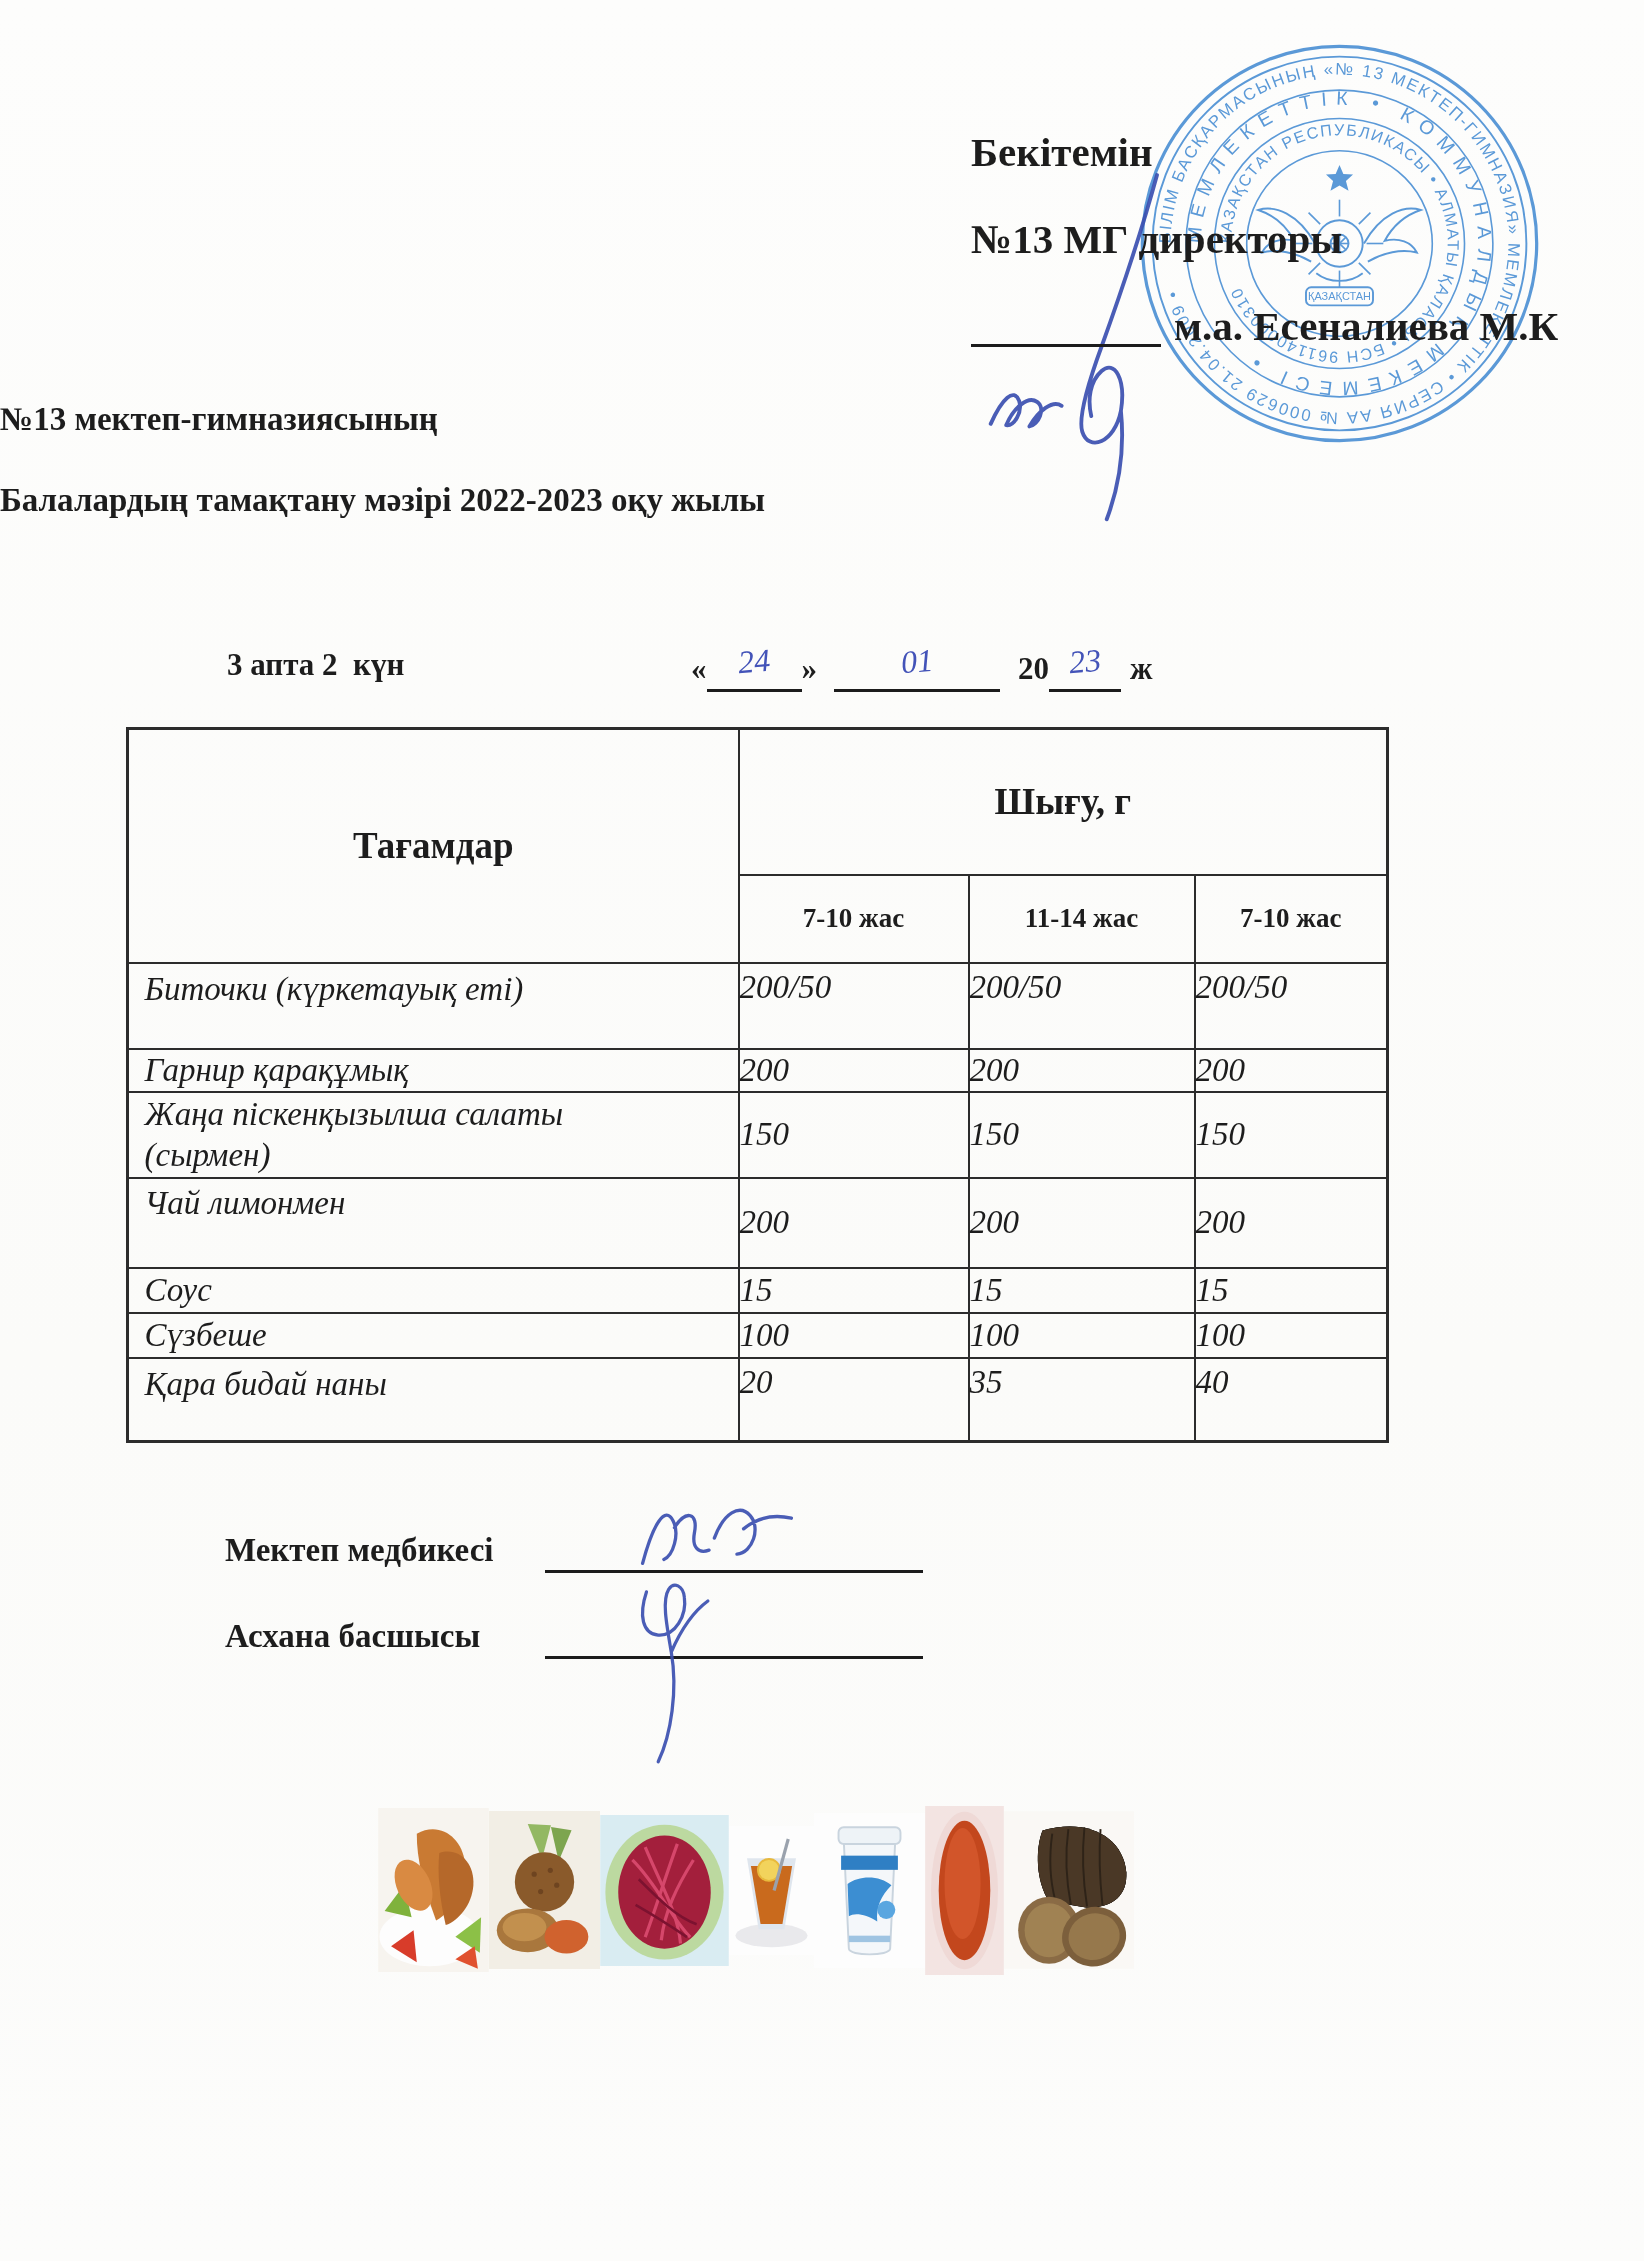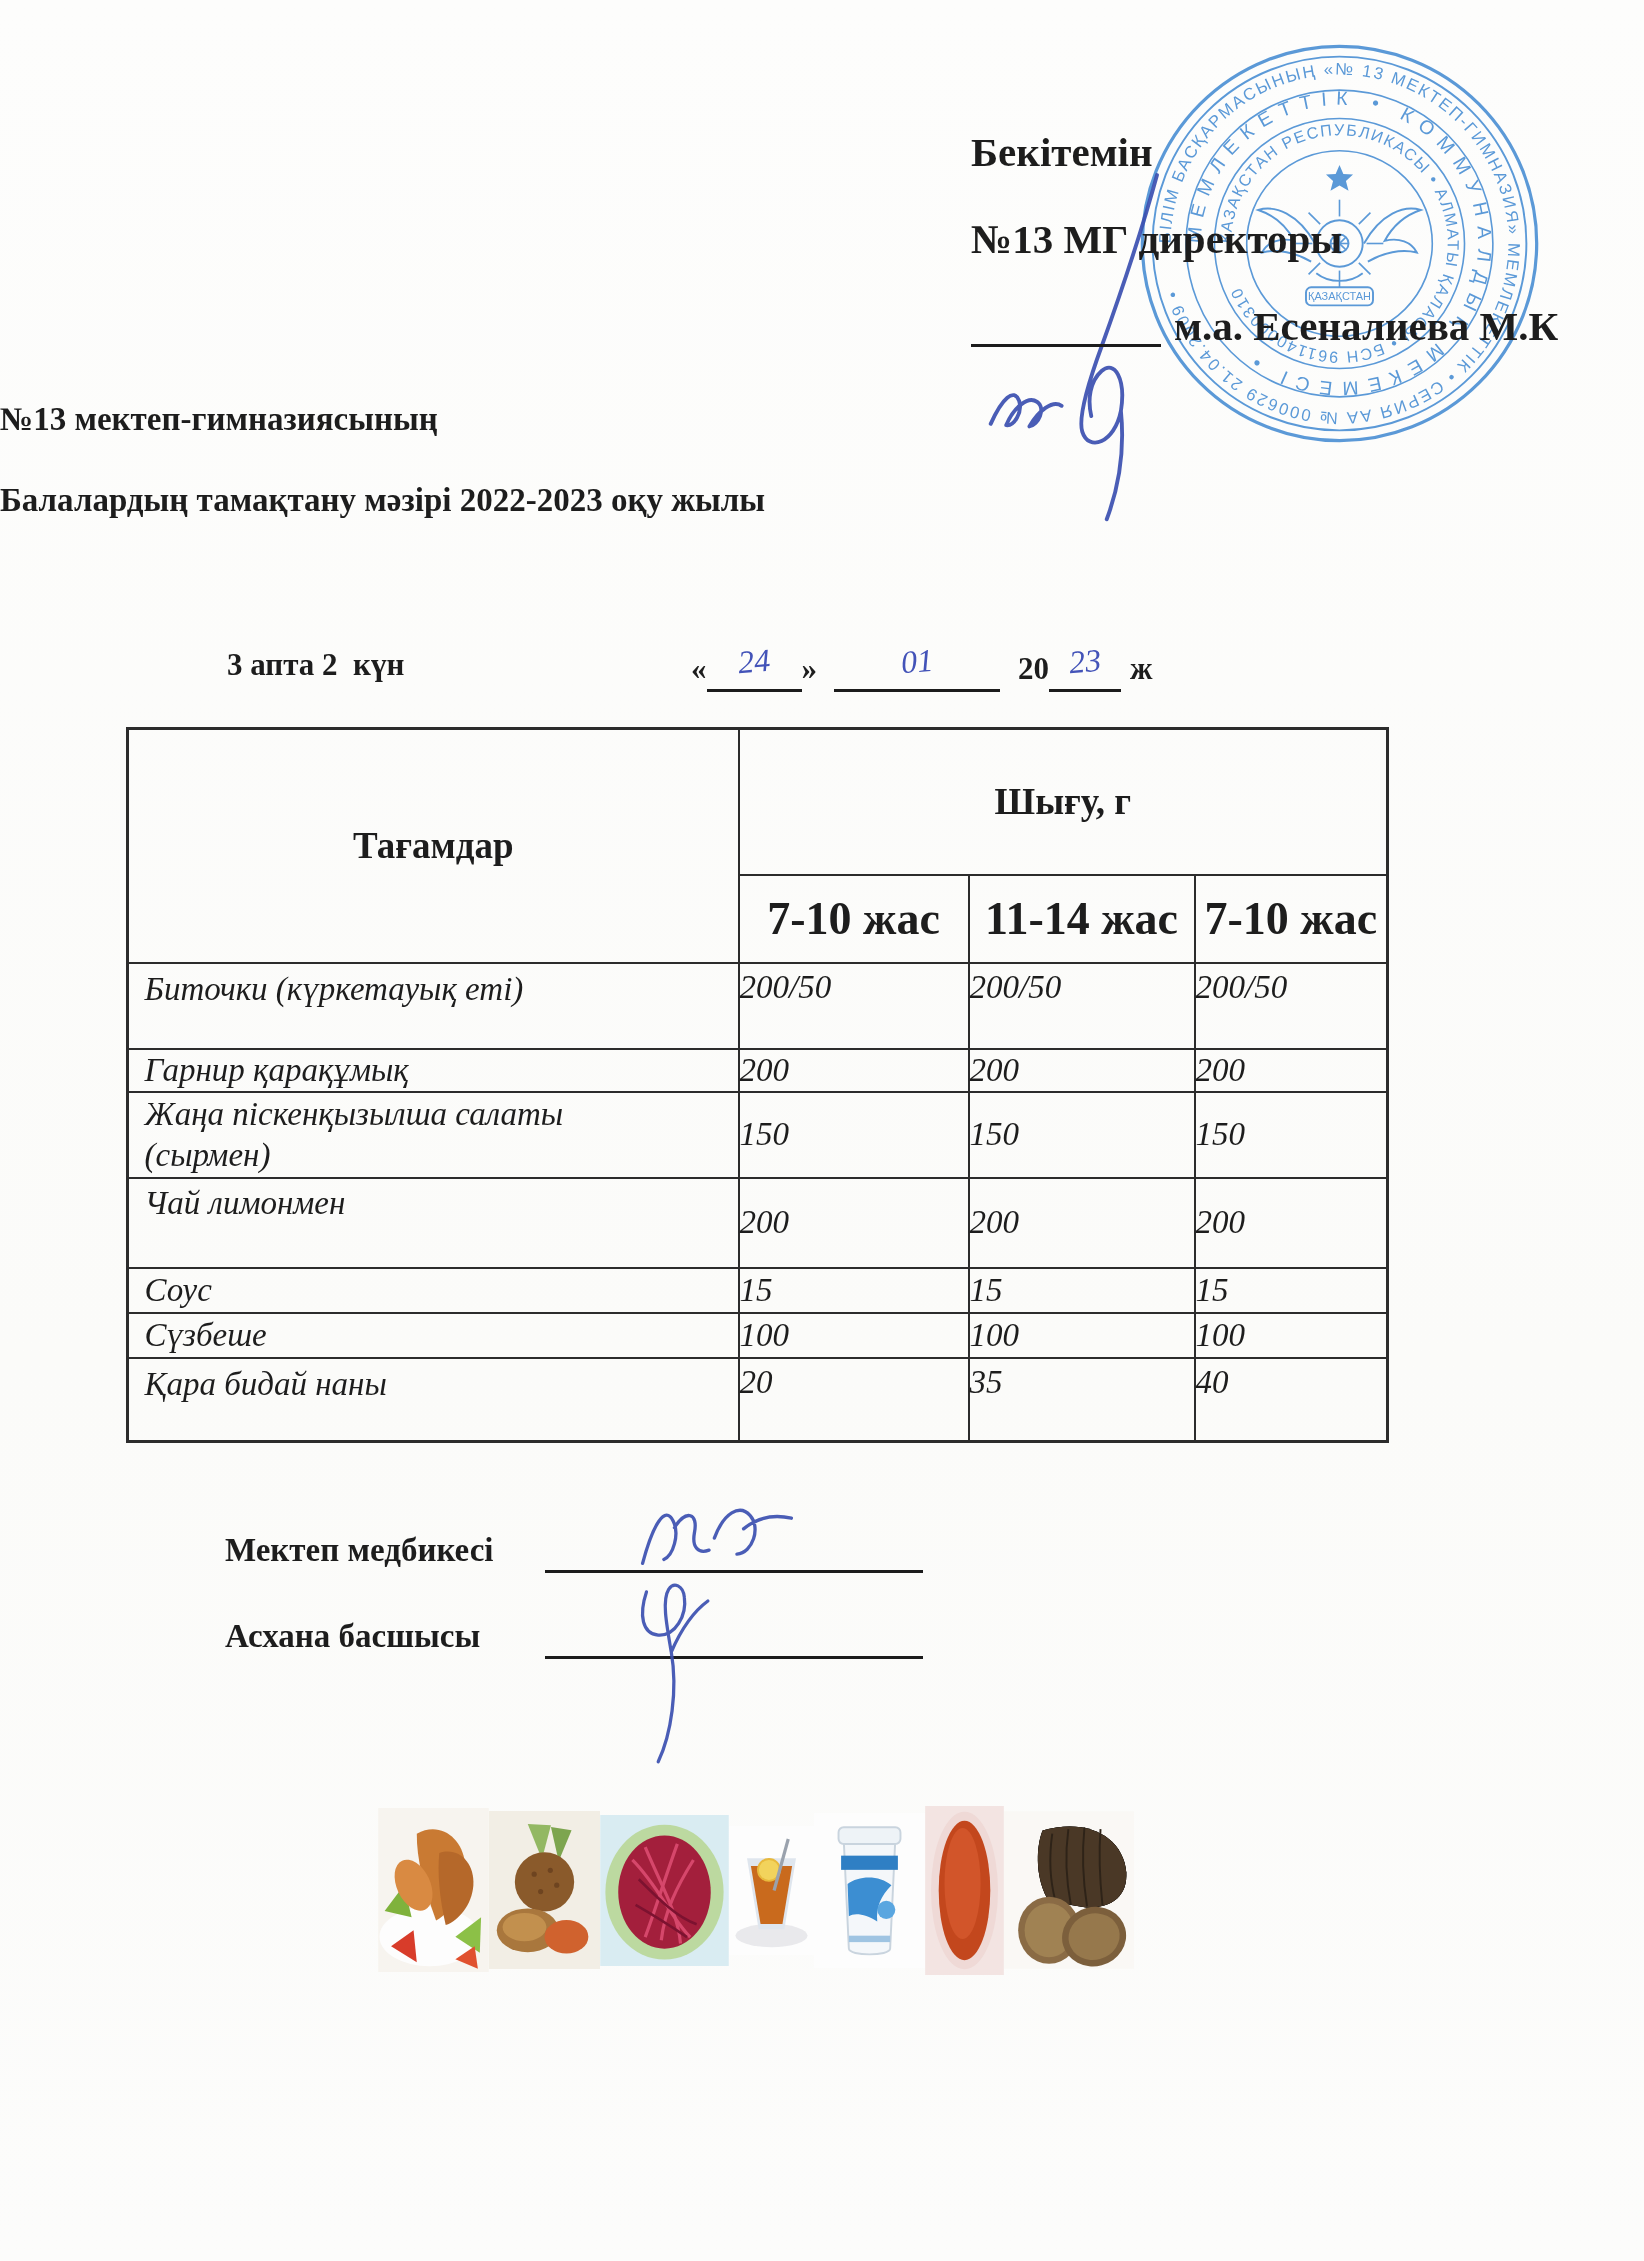--- a/index.html
+++ b/index.html
@@ -28,21 +28,21 @@
   .week { position:absolute; left:227px; top:3.9px; white-space:pre; }
   .dategrp { position:absolute; left:691px; top:0; display:flex; align-items:flex-end; }
   .d-box { display:inline-block; text-align:center; border-bottom:3.9px solid #1c1c1c; height:49px; }
   .d-day { width:95px; }  .d-month { width:166px; margin-left:17px; }  .d-year { width:72px; }
   .hand { font-style:italic; font-weight:normal; color:#4353b8; font-size:32px; display:inline-block; transform:rotate(-5deg); }
   .d-q { padding-bottom:5.2px; }  .d-20 { margin-left:18px; padding-bottom:5.2px; }  .d-zh { margin-left:9px; padding-bottom:5.2px; }
   
   table.menu { position:absolute; left:126px; top:727px; width:1260px; border-collapse:collapse; table-layout:fixed; border:3.9px solid #2c2c2c; }
   table.menu th, table.menu td { border:2.6px solid #2c2c2c; }
   th.h-main { font-size:37px; font-weight:bold; text-align:center; vertical-align:middle; }
-  tr.h2row th { font-size:46px; font-weight:bold; text-align:center; vertical-align:middle; height:88px; }
+  tr.h2row th { font-size:27px; font-weight:bold; text-align:center; vertical-align:middle; height:88px; }
   tr.h1row { height:146px; }
   tbody td { font-style:italic; font-size:33px; vertical-align:middle; }
   td.lbl { text-align:left; padding-left:15.5px; }
   td.lbl span { display:inline-block; max-width:515px; line-height:1.25; }
   td.val { text-align:left; }
   tbody tr:nth-child(1) { height:86px; }
   tbody tr:nth-child(2) { height:34px; }
   tbody tr:nth-child(3) { height:86px; }
   tbody tr:nth-child(4) { height:90px; }
   tbody tr:nth-child(5) { height:45px; }

